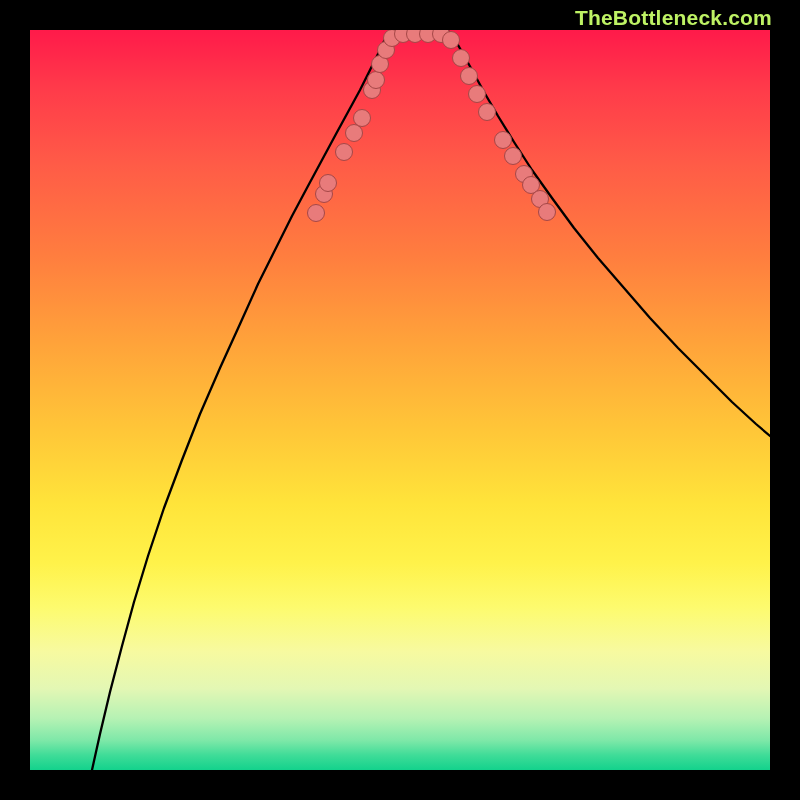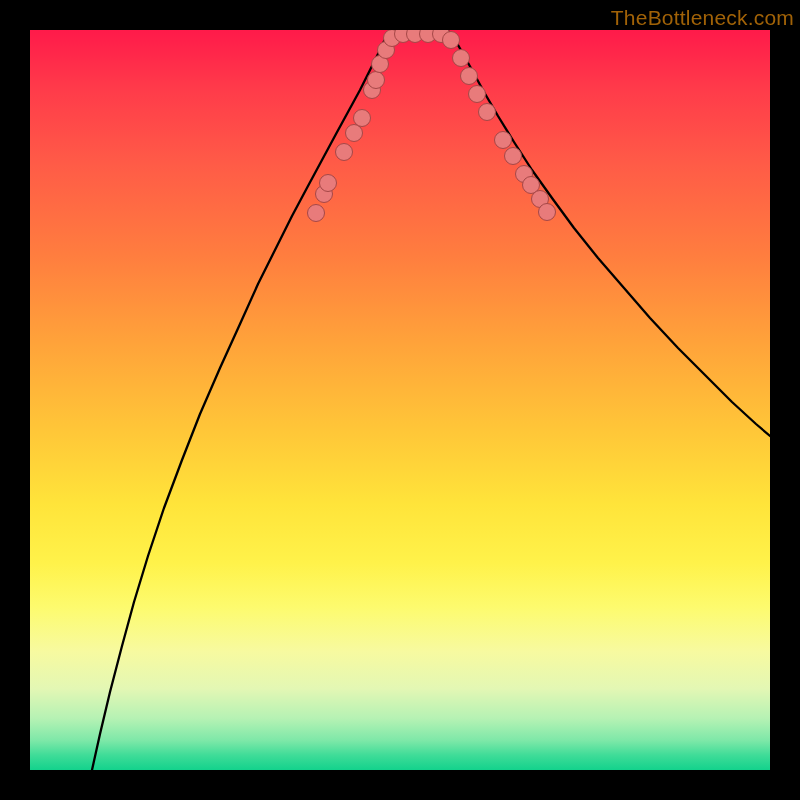--- a/index.html
+++ b/index.html
@@ -48,24 +48,24 @@
     );
   }
   .curve-svg {
     position: absolute;
     left: 0; top: 0;
     width: 100%; height: 100%;
   }
   .watermark {
     position: absolute;
     top: 6px;
-    right: 6px;
-    color: #a16207;
+    right: 28px;
+    color: #bef264;
     font-size: 21px;
-    font-weight: 400;
+    font-weight: 700;
     letter-spacing: 0.2px;
     user-select: none;
   }
 </style>
 </head>
 <body>
 
 <div class="stage">
   <div class="watermark">TheBottleneck.com</div>
   <div class="plot">

